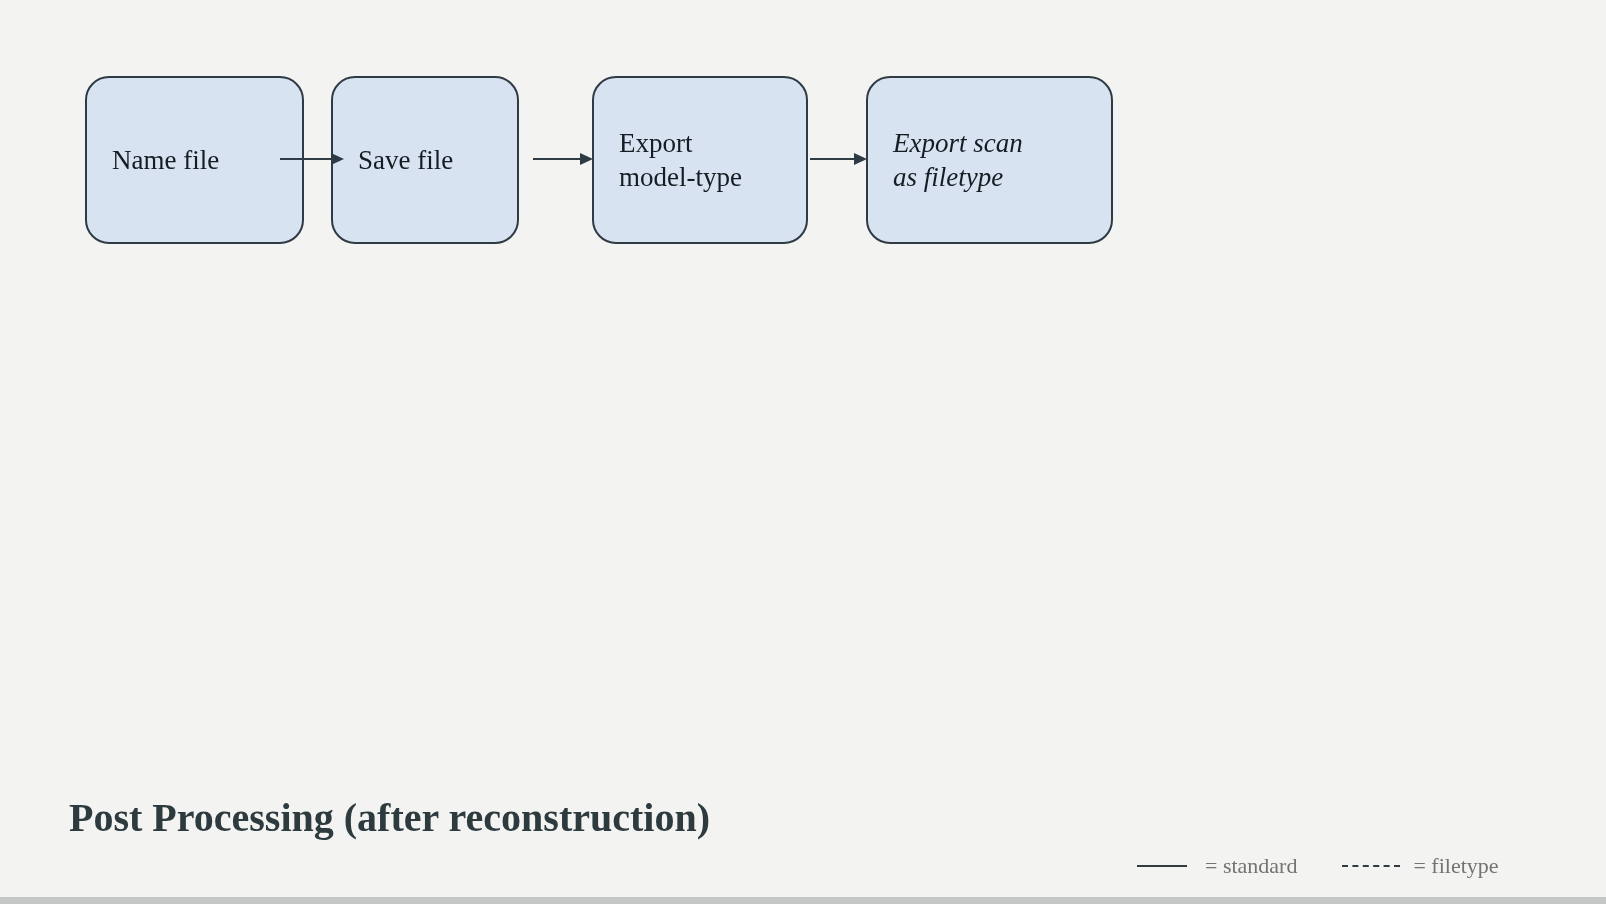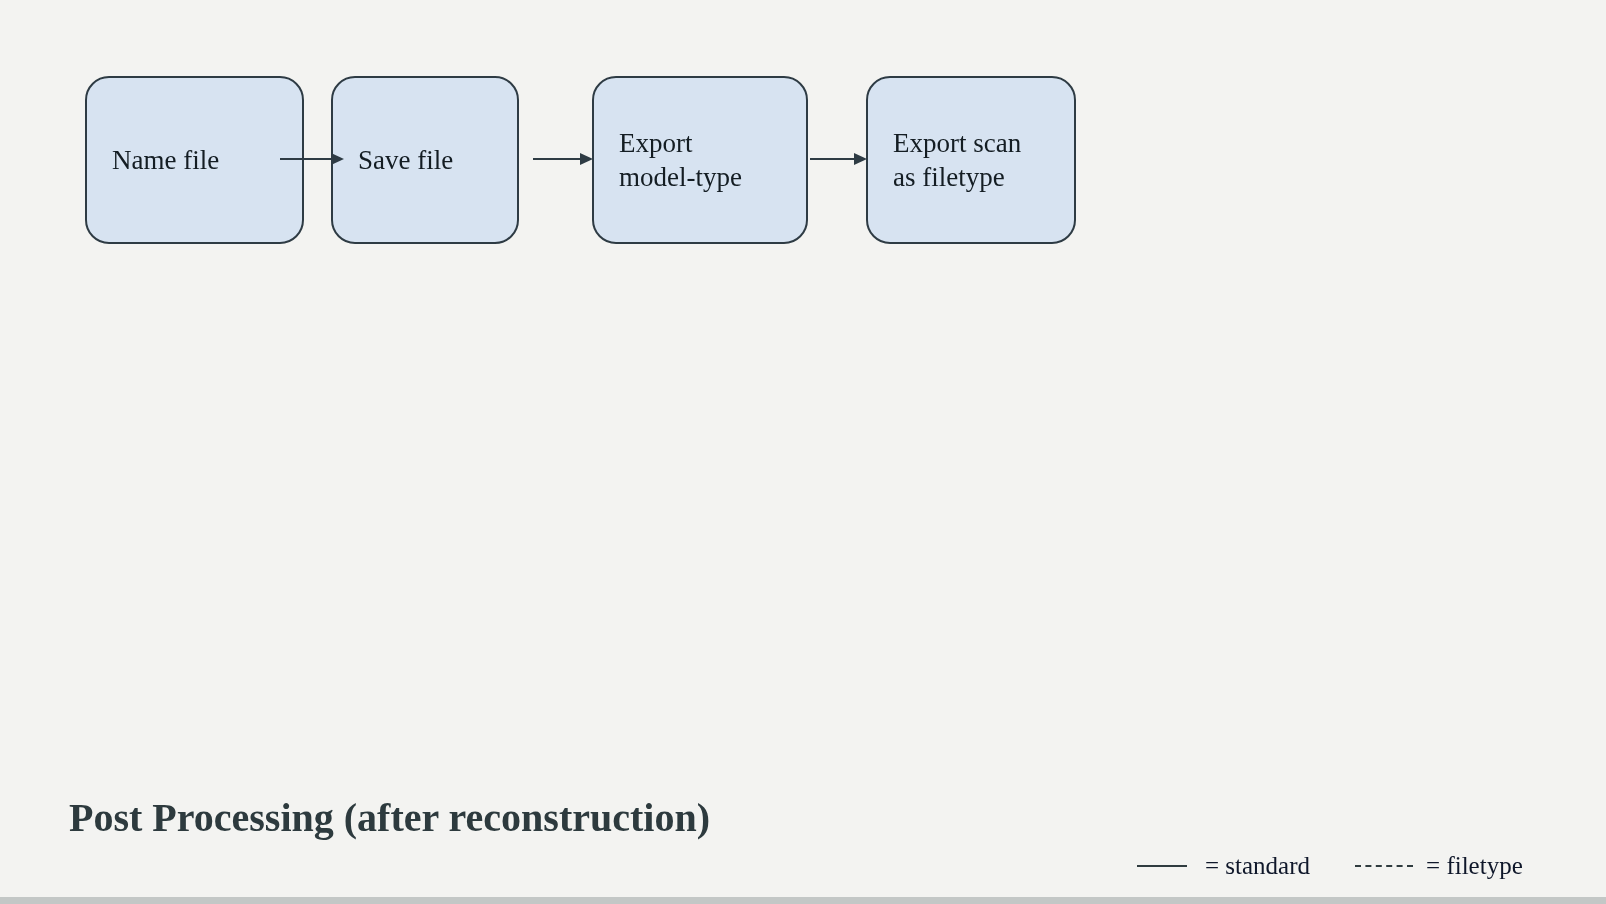--- a/index.html
+++ b/index.html
@@ -29,21 +29,21 @@
     padding: 0 24px 0 25px;
     font-size: 27px;
     line-height: 34px;
     color: #141d23;
     white-space: pre-line;
     cursor: default;
   }
   .node-1 { left: 85px;  width: 219px; font-family: Liberation Serif, serif; }
   .node-2 { left: 331px; width: 188px; }
   .node-3 { left: 592px; width: 216px; }
-  .node-4 { left: 866px; width: 210px; }
+  .node-4 { left: 866px; width: 247px; font-style: italic; }
 
   
   .connector {
     position: absolute;
     top: 158px;
     height: 2px;
     background: #2e3b44;
   }
   .conn-1 { left: 280px; width: 51px; }
   .conn-2 { left: 533px; width: 47px; }
@@ -74,22 +74,22 @@
   }
 
   
   .legend {
     position: absolute;
     left: 1137px;
     top: 850px;
     height: 32px;
     display: flex;
     align-items: center;
-    font-size: 25px;
-    color: #0f172a;
+    font-size: 22px;
+    color: #737373;
   }
   .legend-line-solid {
     width: 50px;
     height: 0;
     border-top: 2px solid #2f3b3f;
     margin-right: 18px;
   }
   .legend-label-standard {
     margin-right: 45px;
   }

